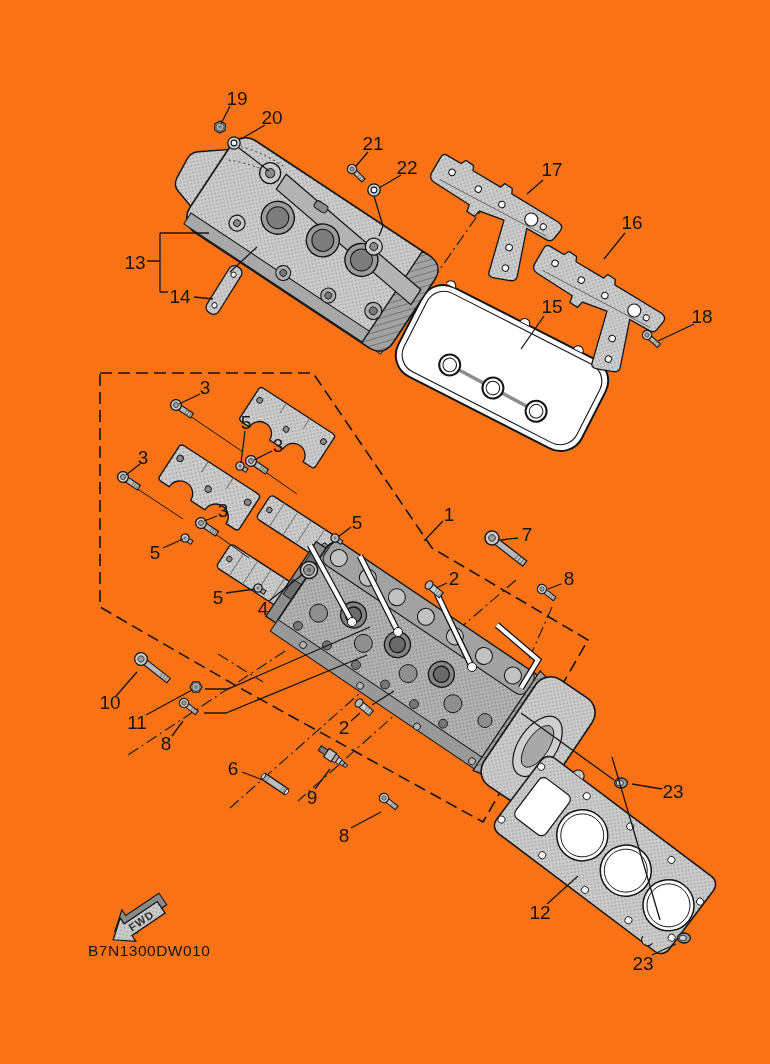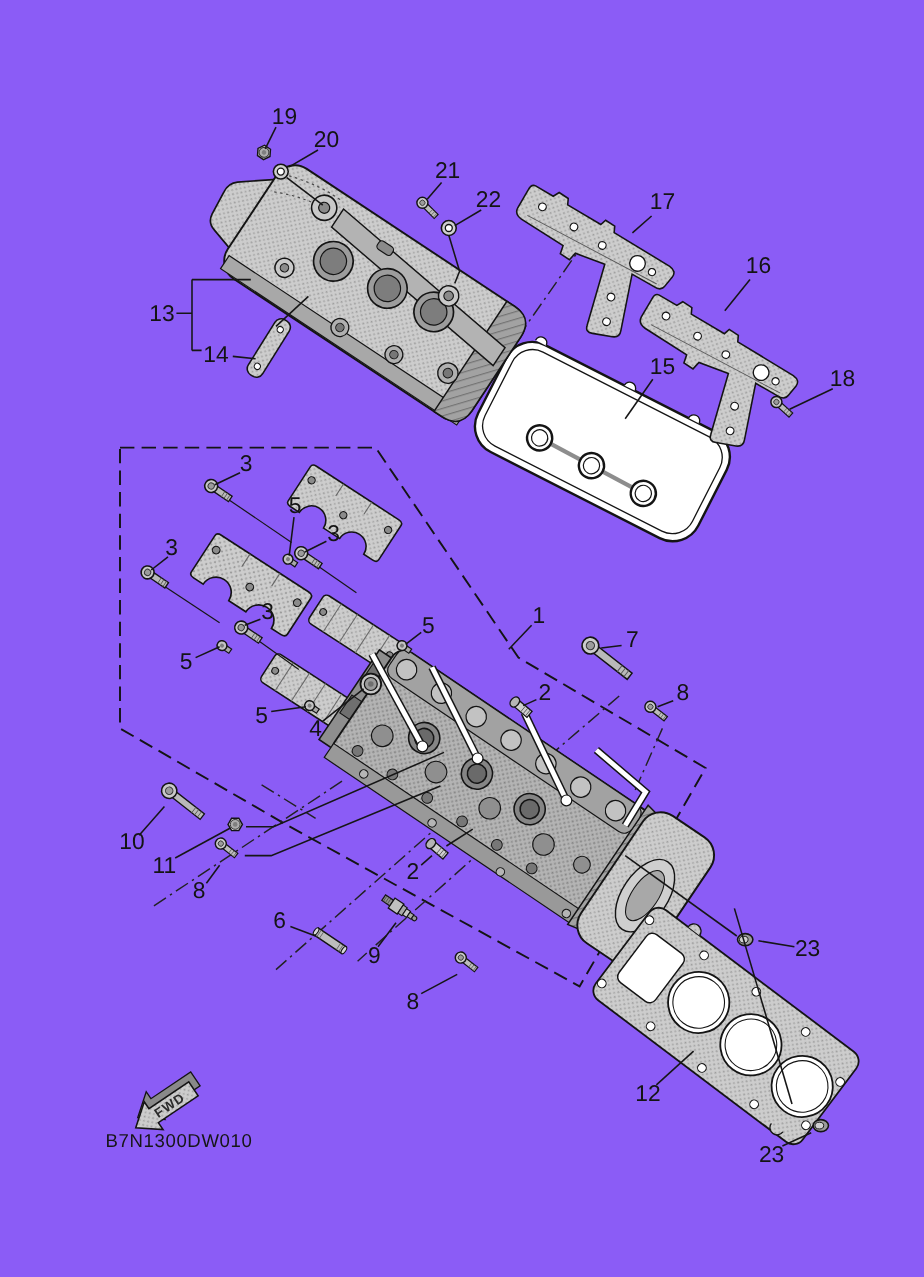--- a/index.html
+++ b/index.html
@@ -1,16 +1,16 @@
 <!DOCTYPE html>
 <html><head>
 <meta charset="utf-8">
 <style>
   html,body{margin:0;padding:0;background:#fff;}
-  .page{position:relative;width:770px;height:1064px;background:#8b5cf6;overflow:hidden;
+  .page{position:relative;width:770px;height:1064px;background:#f97316;overflow:hidden;
         font-family:"Liberation Sans",sans-serif;}
   svg text{font-family:"Liberation Sans",sans-serif;}
   text.callout{font-size:19px;fill:#141414;cursor:pointer;}
   text.code{font-size:15.5px;fill:#161616;letter-spacing:.5px;}
   text.fwd{font-size:11px;font-weight:bold;fill:#2b2b2b;letter-spacing:1px;}
   .ol{stroke:#141414;fill:none;}
 </style>
 </head>
 <body>
 

